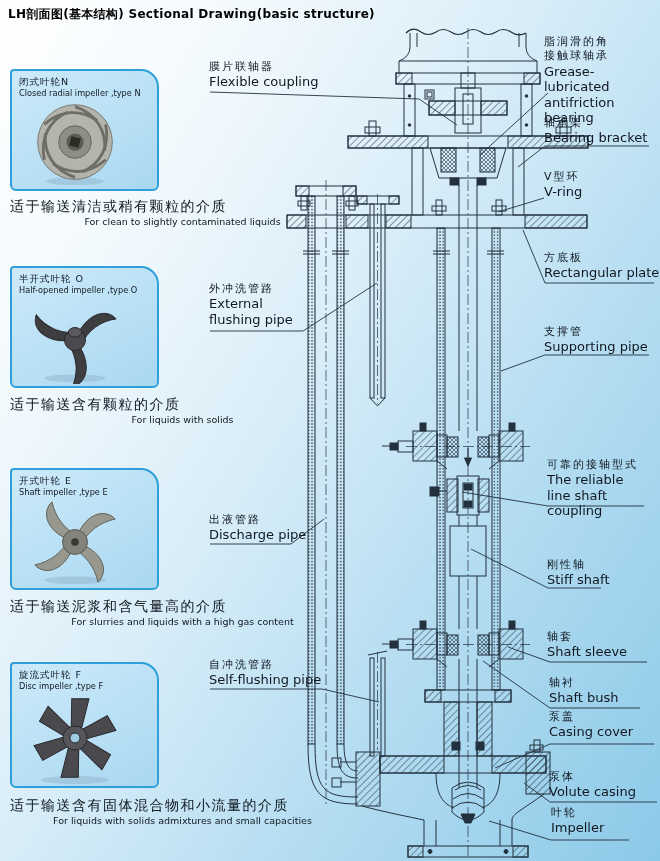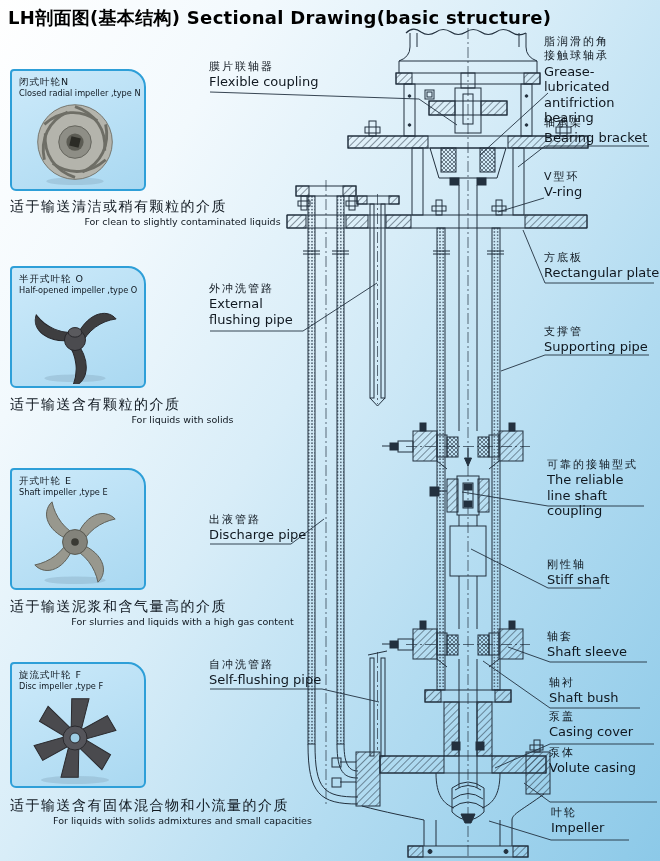--- a/index.html
+++ b/index.html
@@ -1,22 +1,22 @@
 <!DOCTYPE html>
 <html><head>
 <meta charset="utf-8">
 <style>
   html,body{margin:0;padding:0;}
   body{
     width:660px;height:861px;position:relative;overflow:hidden;
     background:linear-gradient(122deg,#ffffff 0%,#f2f9fd 22%,#d8edf8 45%,#b3dcf1 70%,#8cc9e8 100%);
     font-family:"DejaVu Sans","Liberation Sans",sans-serif;color:#101820;
   }
-  .title{position:absolute;left:8px;top:6px;font-size:18px;font-weight:bold;letter-spacing:.3px;white-space:nowrap;color:#000;}
-  .card{position:absolute;left:10px;width:136px;height:122px;background:linear-gradient(150deg,#cdeafa,#a9d8f1);
+  .title{position:absolute;left:8px;top:6px;font-size:12px;font-weight:bold;letter-spacing:.3px;white-space:nowrap;color:#000;}
+  .card{position:absolute;left:10px;width:149px;height:122px;background:linear-gradient(150deg,#cdeafa,#a9d8f1);
     border:2px solid #2e9fd8;border-radius:4px 18px 6px 6px;box-sizing:border-box;padding:5px 8px 0 7px;}
   .card .cn{display:block;font-size:9.5px;letter-spacing:1px;line-height:1.25;white-space:nowrap;}
   .card .en{display:block;font-size:8.2px;line-height:1.25;white-space:nowrap;}
   .card svg{position:absolute;left:8px;top:28px;}
   .cap{position:absolute;left:10px;width:345px;}
   .cap .cn{display:block;font-size:14px;letter-spacing:1.5px;line-height:1.35;white-space:nowrap;}
   .cap .en{display:block;font-size:9.5px;line-height:1.3;white-space:nowrap;text-align:center;}
   .lbl{position:absolute;}
   .lbl .cn{display:block;font-size:11px;letter-spacing:2px;line-height:1.3;}
   .lbl .en{display:block;font-size:13px;line-height:1.2;}
@@ -385,20 +385,20 @@
   <span class="en">Shaft sleeve</span>
 </div>
 <div class="lbl" style="left:549px;top:676px;width:100px">
   <span class="cn">轴衬</span>
   <span class="en">Shaft bush</span>
 </div>
 <div class="lbl" style="left:549px;top:710px;width:110px">
   <span class="cn">泵盖</span>
   <span class="en">Casing cover</span>
 </div>
-<div class="lbl" style="left:549px;top:746px;width:92px">
+<div class="lbl" style="left:549px;top:770px;width:92px">
   <span class="cn">泵体</span>
   <span class="en">Volute casing</span>
 </div>
 <div class="lbl" style="left:551px;top:806px;width:100px">
   <span class="cn">叶轮</span>
   <span class="en">Impeller</span>
 </div>
 
 </body></html>

